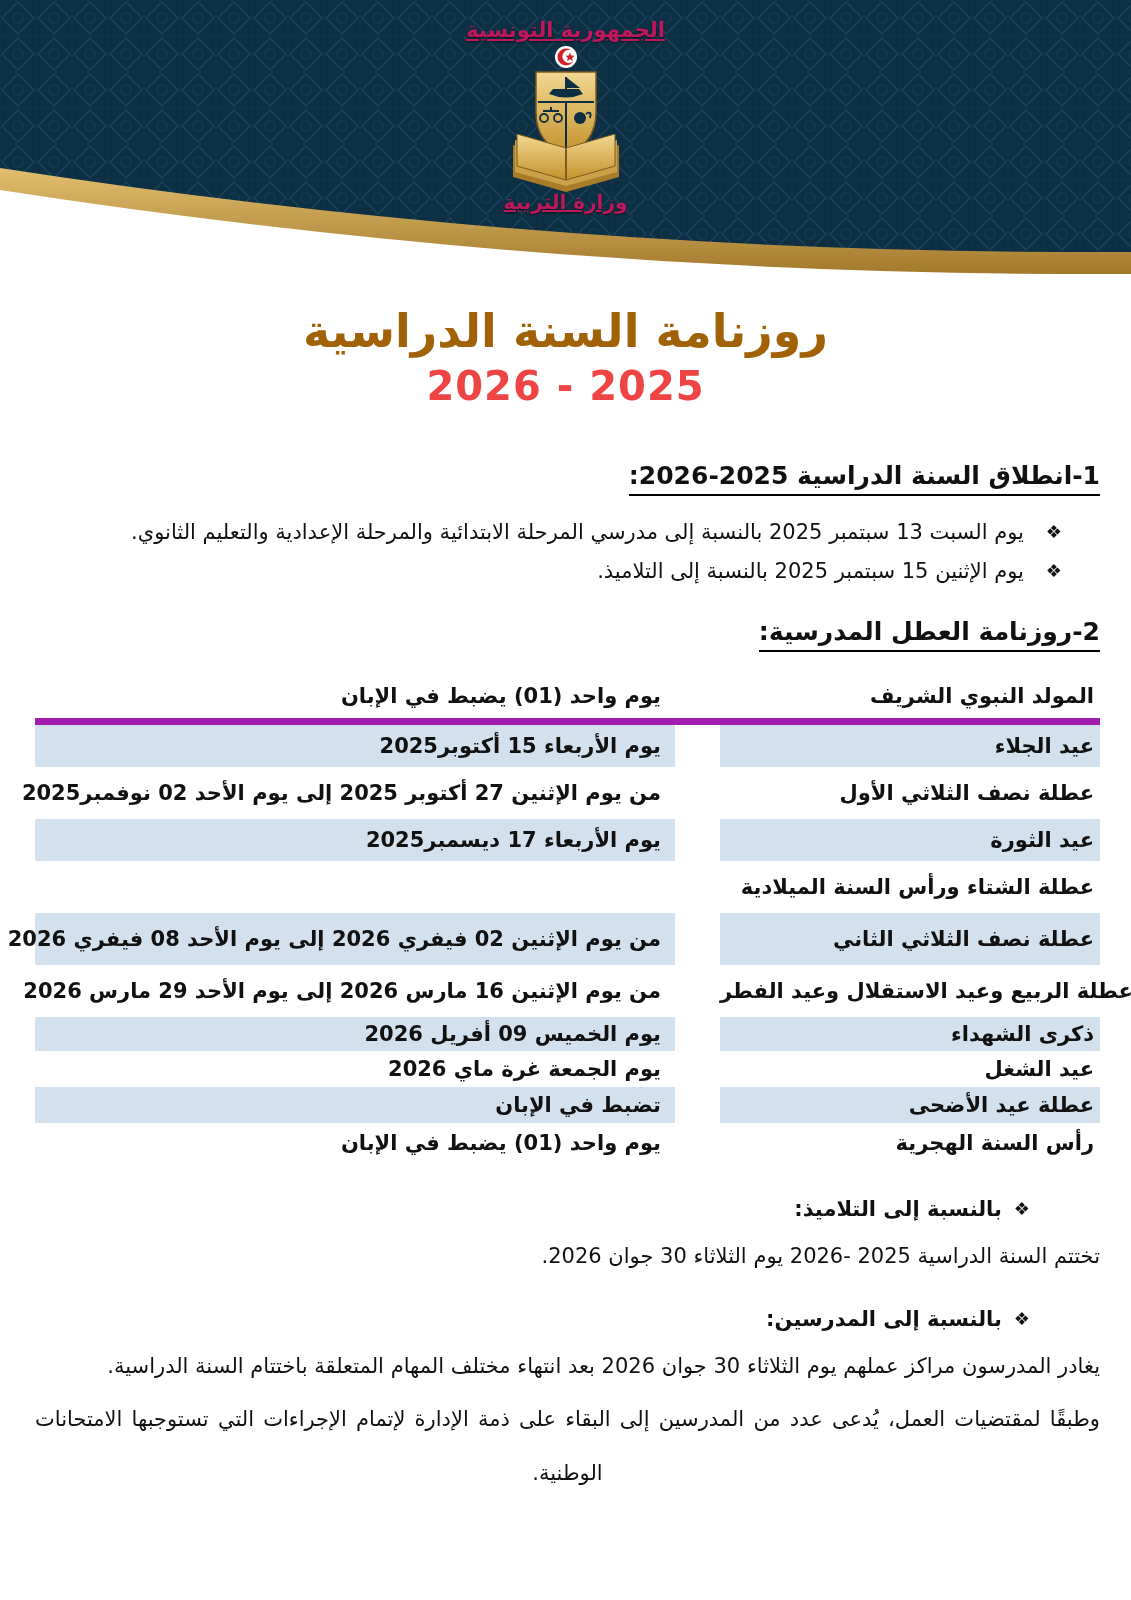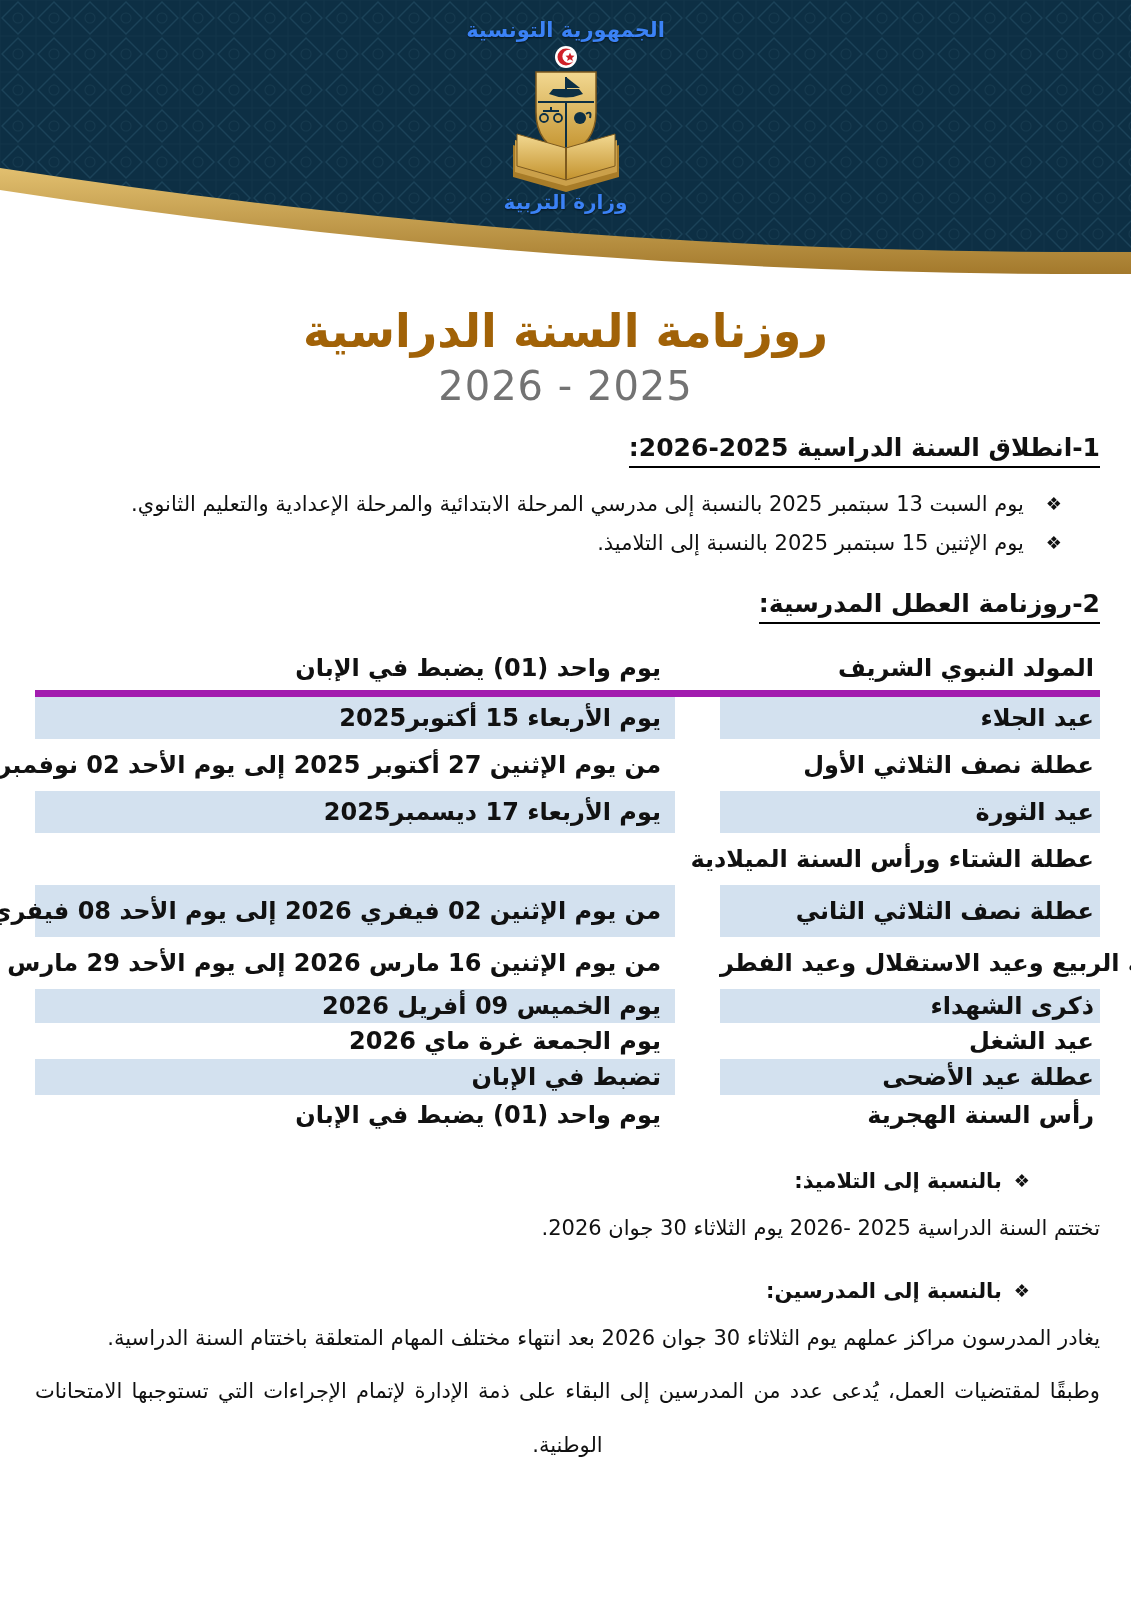--- a/index.html
+++ b/index.html
@@ -4,46 +4,46 @@
 <style>
   html,body{margin:0;padding:0;background:#888;}
   .page{
     position:relative;width:1131px;height:1600px;margin:0 auto;background:#ffffff;
     font-family:"DejaVu Sans",sans-serif;color:#111;overflow:hidden;direction:rtl;
   }
   
   .header{position:relative;width:1131px;height:278px;direction:ltr;}
   .header-svg{position:absolute;top:0;left:0;}
   .emblem-wrap{position:absolute;top:18px;left:0;width:1131px;text-align:center;}
-  .gold-label{font-weight:bold;color:#3b82f6;letter-spacing:1px;text-shadow:0 1px 2px rgba(0,0,0,.6);}
+  .gold-label{font-weight:bold;color:#be185d;letter-spacing:1px;text-shadow:0 1px 2px rgba(0,0,0,.6);text-decoration:underline;}
   .republic{font-size:21px;}
   .ministry{font-size:20px;margin-top:-6px;}
   .crest{display:block;margin:2px auto 0 auto;}
   
   .title-block{margin-top:26px;text-align:center;}
   .page-title{font-size:46px;line-height:1.2;font-weight:bold;color:#a16207;}
-  .years{font-size:40px;font-weight:normal;color:#737373;margin-top:4px;direction:rtl;letter-spacing:1px;}
+  .years{font-size:40px;font-weight:bold;color:#ef4444;margin-top:4px;direction:rtl;letter-spacing:1px;}
   
   .content{padding:0 31px 0 35px;}
   .sec-heading{font-size:25px;font-weight:bold;text-align:right;margin:0;}
   .sec-heading .u{border-bottom:2px solid #000;padding-bottom:4px;display:inline-block;}
   .sec-heading.thick .u{border-bottom-width:3px;}
-  .h1{margin-top:24px;}
+  .h1{margin-top:52px;}
   .h2{margin-top:34px;}
   .h3{margin-top:42px;}
   .bullet{display:flex;align-items:baseline;gap:22px;font-size:21px;margin-top:15px;
           padding-right:38px;white-space:nowrap;}
   .bullets{margin-top:24px;}
   .glyph{font-size:18px;flex:0 0 auto;transform:translateY(-1px);}
   
   .h-table{margin-top:22px;}
   .t-row{display:flex;direction:ltr;align-items:stretch;}
   .t-row:nth-child(2){border-top:7px solid #a21caf;}
   .t-cell{display:flex;align-items:center;direction:rtl;text-align:right;
-          font-weight:bold;font-size:24px;white-space:nowrap;}
+          font-weight:bold;font-size:21px;white-space:nowrap;}
   .t-date{width:620px;padding-left:6px;padding-right:14px;justify-content:flex-start;}
   .t-gap{width:45px;flex:0 0 auto;}
   .t-name{flex:1;padding-right:6px;}
   .t-row:nth-child(even) .t-cell{background:#d3e1ef;}
   .t-row:nth-child(1){min-height:44px;}
   .t-row:nth-child(2){min-height:42px;}
   .t-row:nth-child(3){min-height:52px;}
   .t-row:nth-child(4){min-height:42px;}
   .t-row:nth-child(5),.t-row:nth-child(6),.t-row:nth-child(7){min-height:52px;}
   .t-row:nth-child(8){min-height:34px;}

